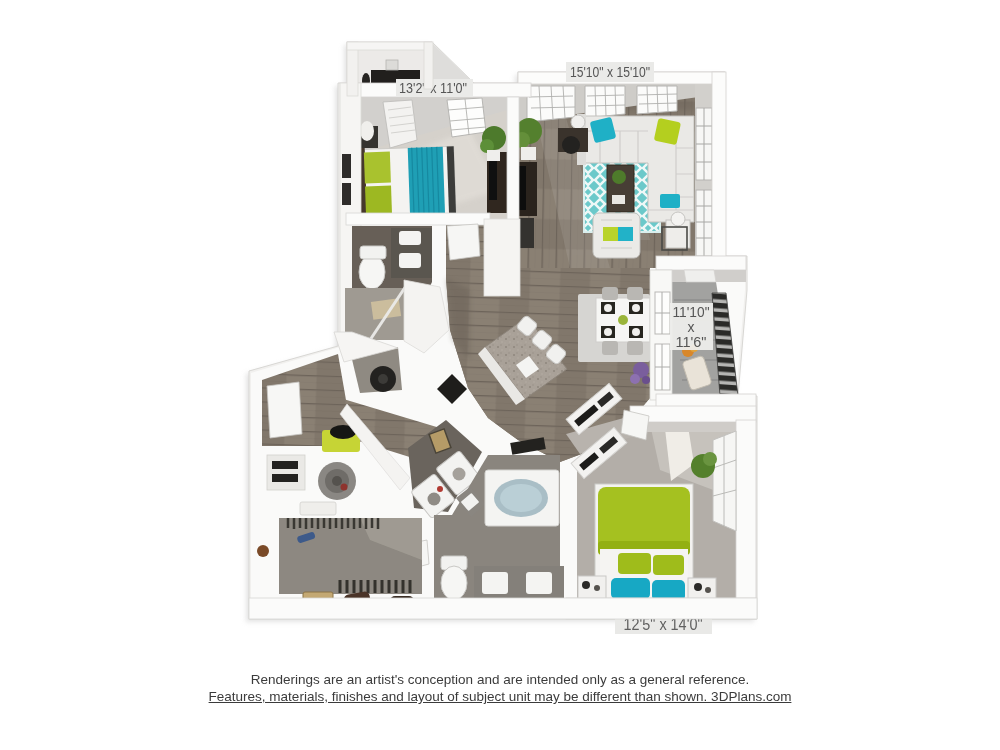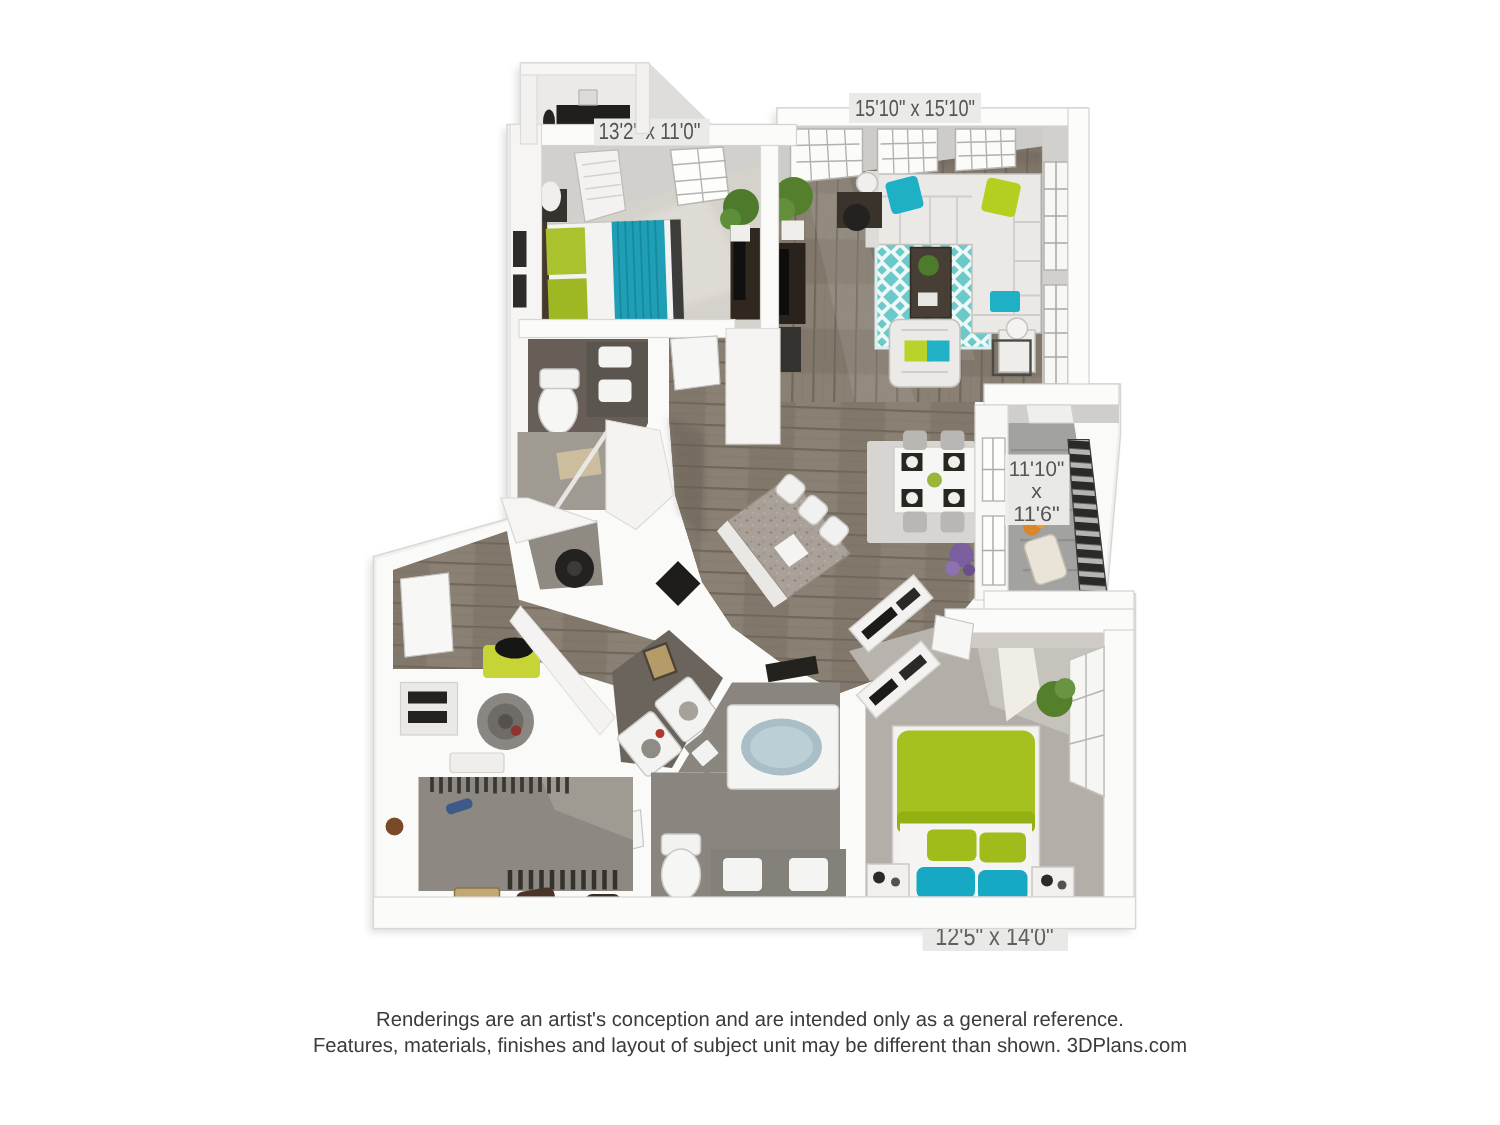--- a/index.html
+++ b/index.html
@@ -445,14 +445,14 @@
 <rect x="615" y="615" width="97" height="19" fill="#e9e9e7"></rect>
 
 <text x="663" y="630" font-size="17" fill="#606060" text-anchor="middle" font-family="Liberation Sans,sans-serif" textLength="79" lengthAdjust="spacingAndGlyphs">12'5" x 14'0"</text>
 
 <rect x="249" y="598" width="508" height="21" fill="#fbfbfa" stroke="#d8d7d4" stroke-width="0.8"></rect>
 
 </svg>
 
 <div class="cap" style="top:672px;">Renderings are an artist's conception and are intended only as a general reference.</div>
 
-<div class="cap" style="top:689px;">Features, materials, finishes and layout of subject unit may be different than shown. 3DPlans.com</div>
+<div class="cap" style="top:689px;text-decoration:underline;">Features, materials, finishes and layout of subject unit may be different than shown. 3DPlans.com</div>
 </div>
 
 </body></html>

